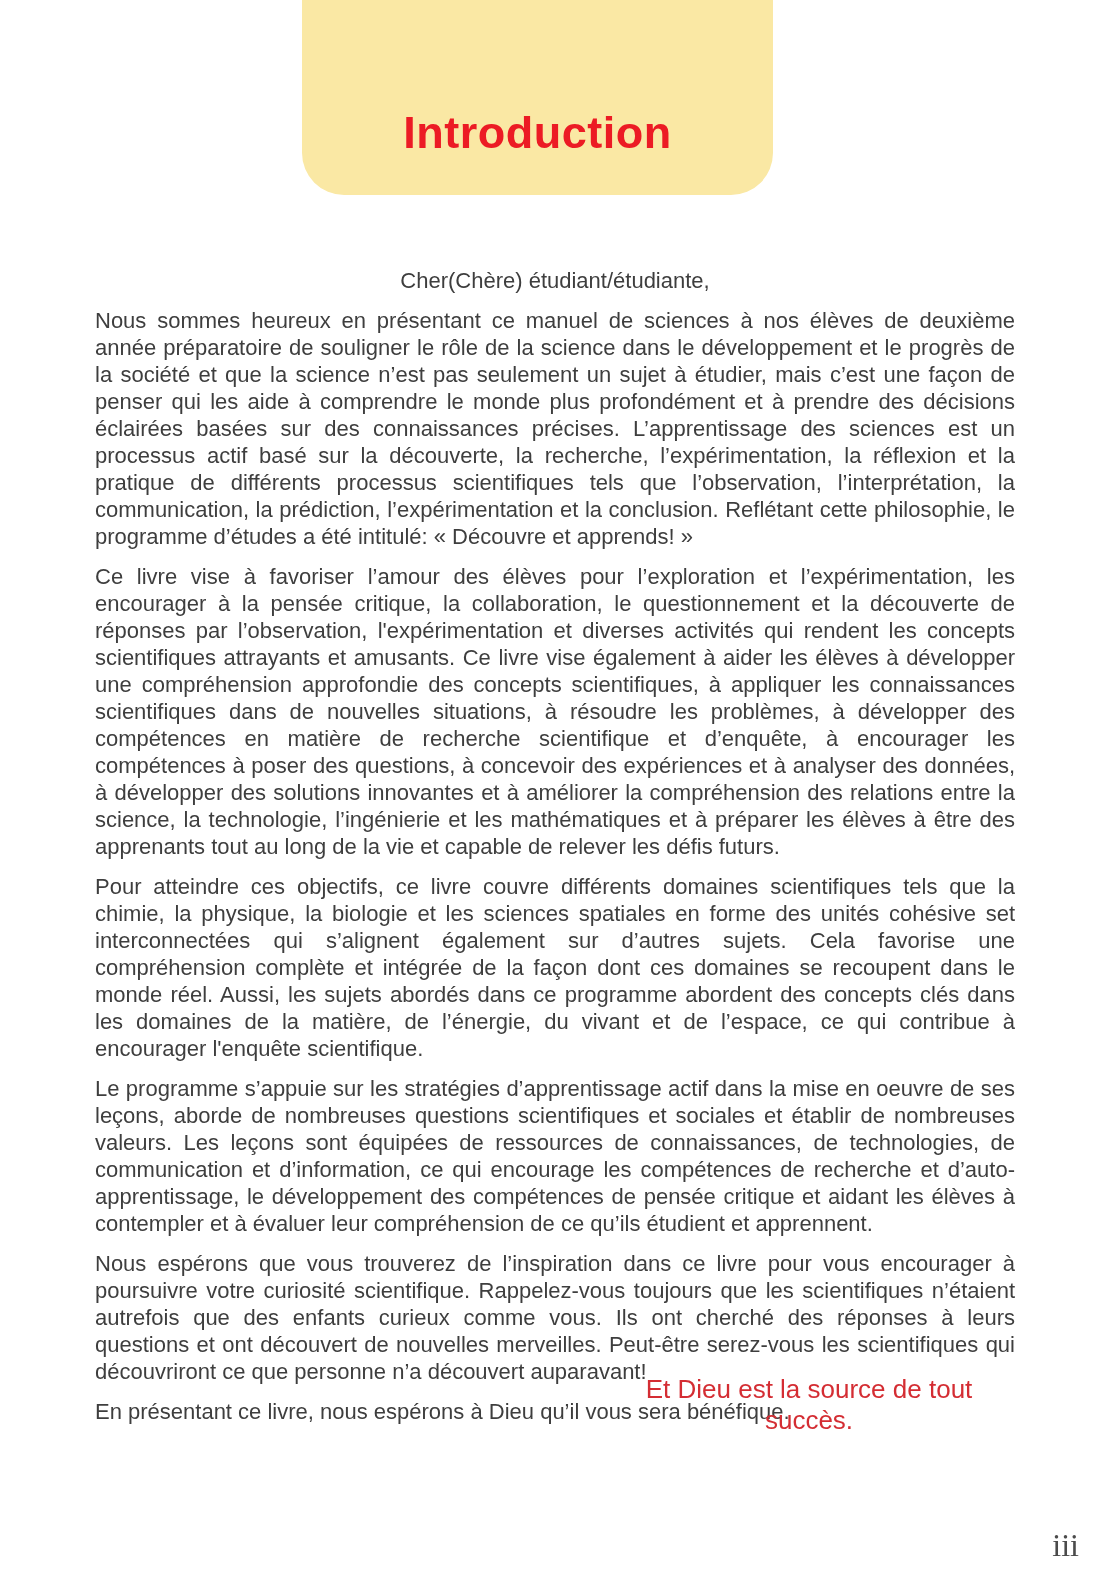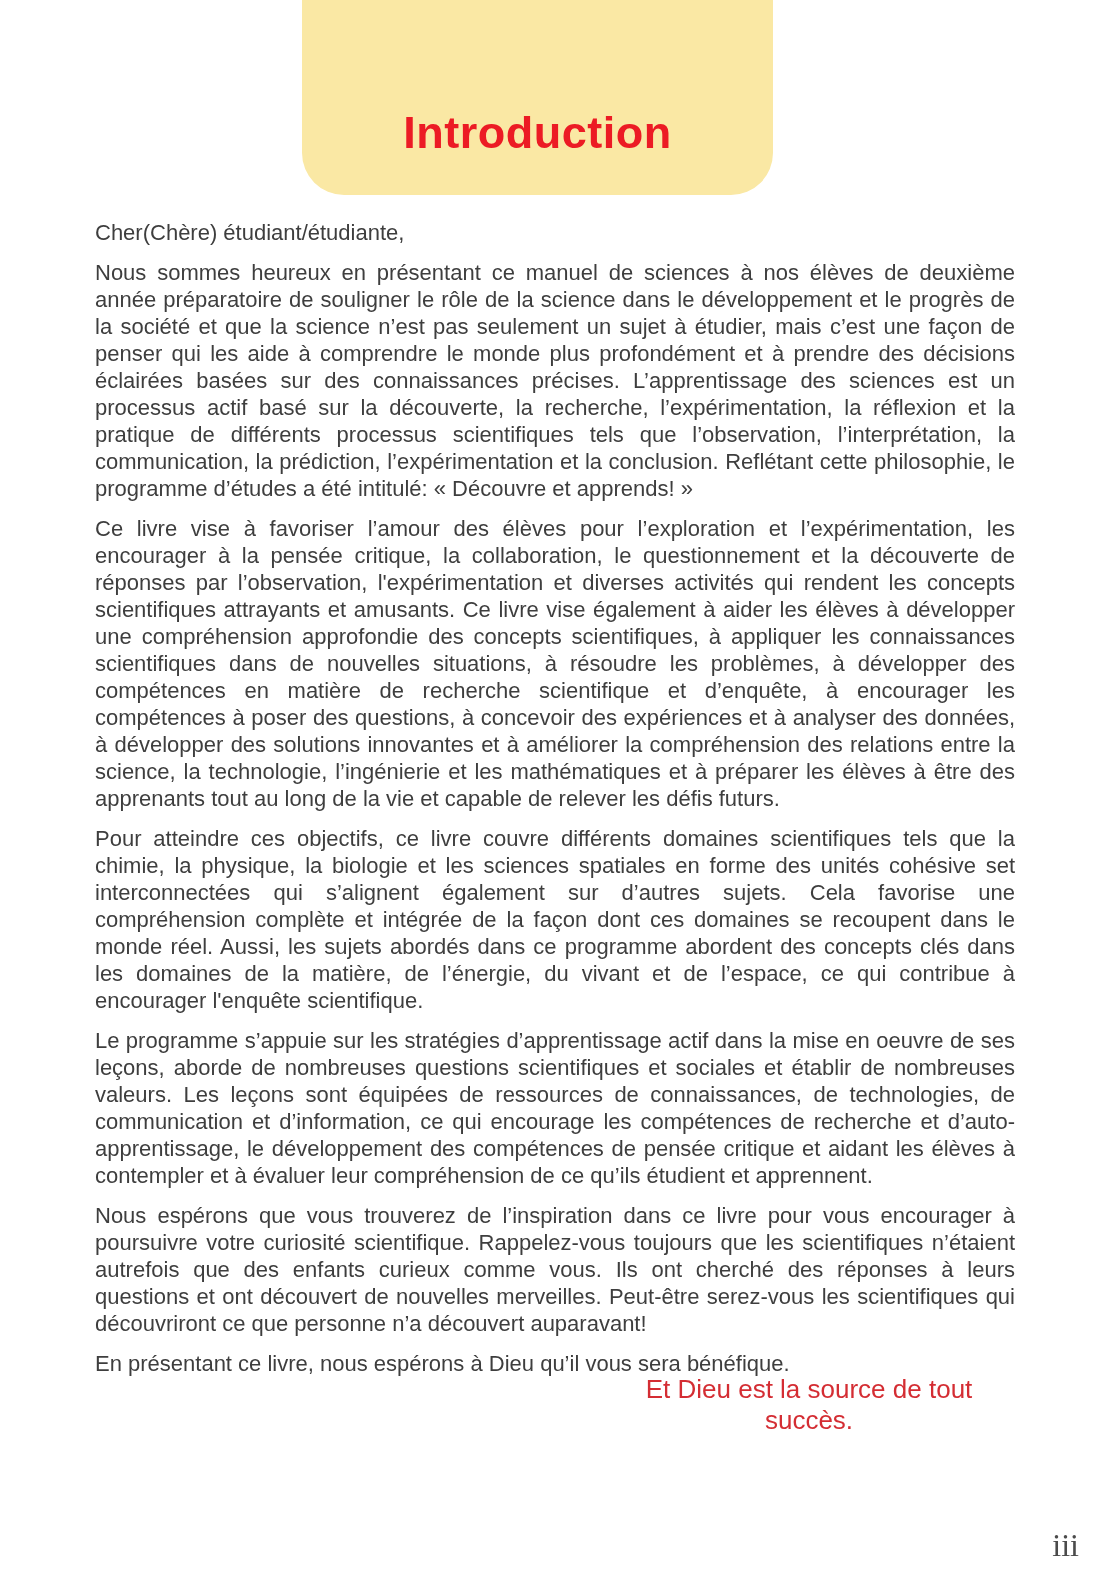--- a/index.html
+++ b/index.html
@@ -41,21 +41,22 @@
     width: 920px;
     color: #3e3e3e;
     font-size: 22px;
     line-height: 27px;
   }
   .content p {
     margin: 0 0 13px 0;
     text-align: justify;
   }
   .content p.greeting {
-    text-align: left;
+    text-align: center;
+    margin-top: 48px;
   }
   .content p:last-child {
     text-align: left;
   }
   .closing {
     position: absolute;
     top: 1366px;
     left: 593px;
     width: 432px;
     text-align: center;

